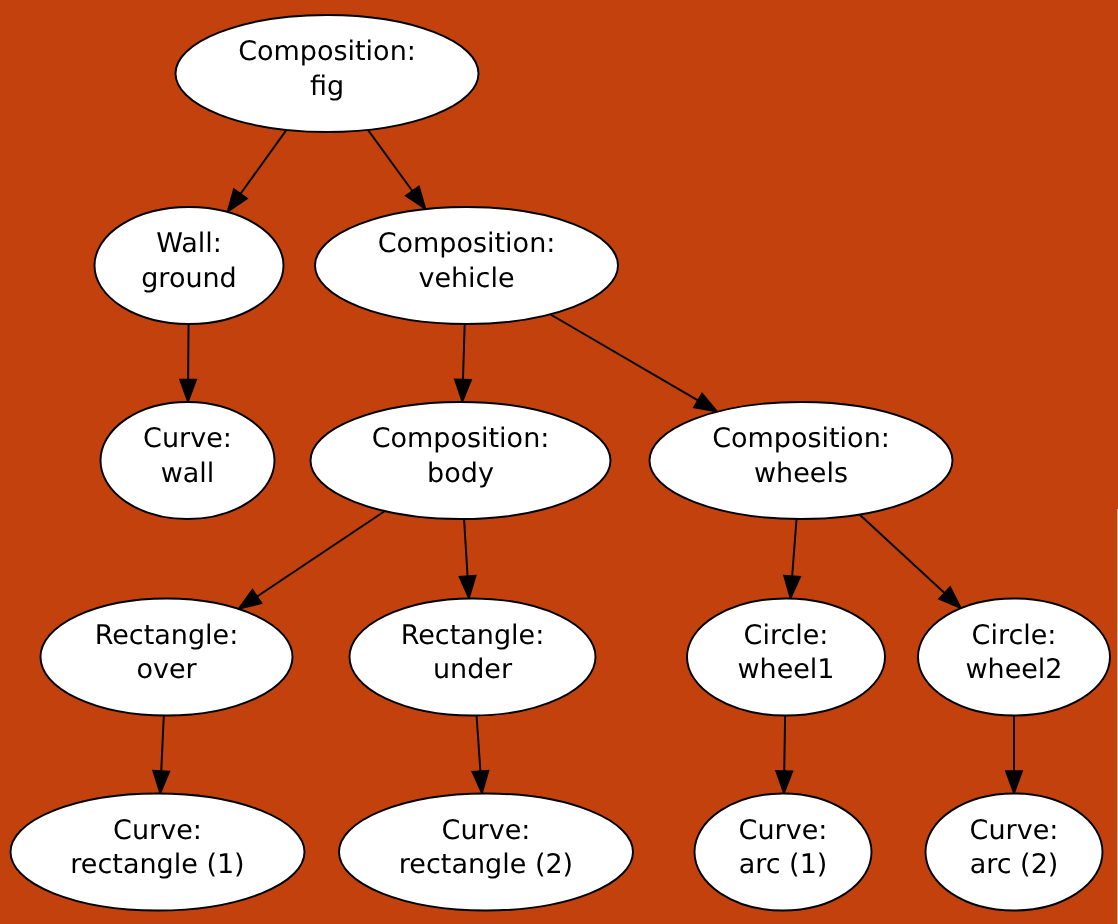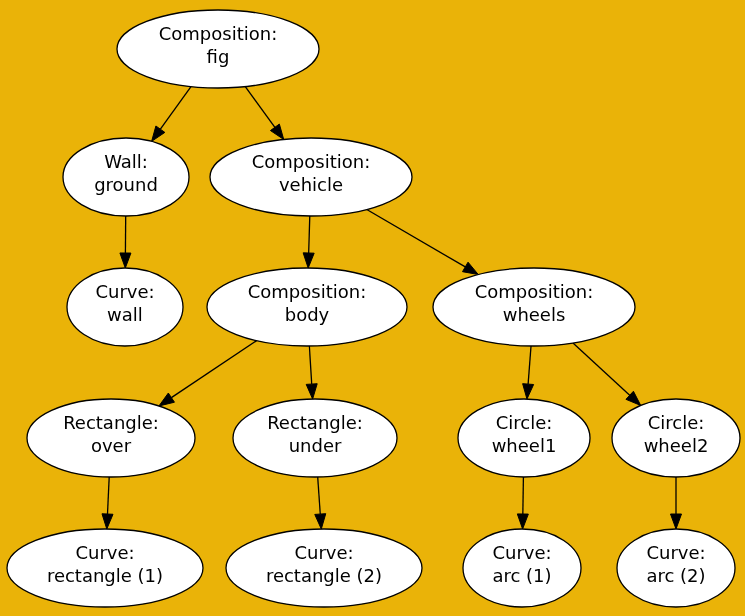--- a/index.html
+++ b/index.html
@@ -4,21 +4,21 @@
 <style>
   html, body {
     margin: 0;
     padding: 0;
     background: #ffffff;
   }
   .canvas-wrap {
     position: relative;
     width: 745px;
     height: 616px;
-    background: #eab308;
+    background: #c2410c;
     overflow: hidden;
   }
   svg text {
     font-family: "DejaVu Sans", sans-serif;
     font-size: 18px;
     fill: #000000;
   }
   svg ellipse {
     fill: #ffffff;
     stroke: #000000;

